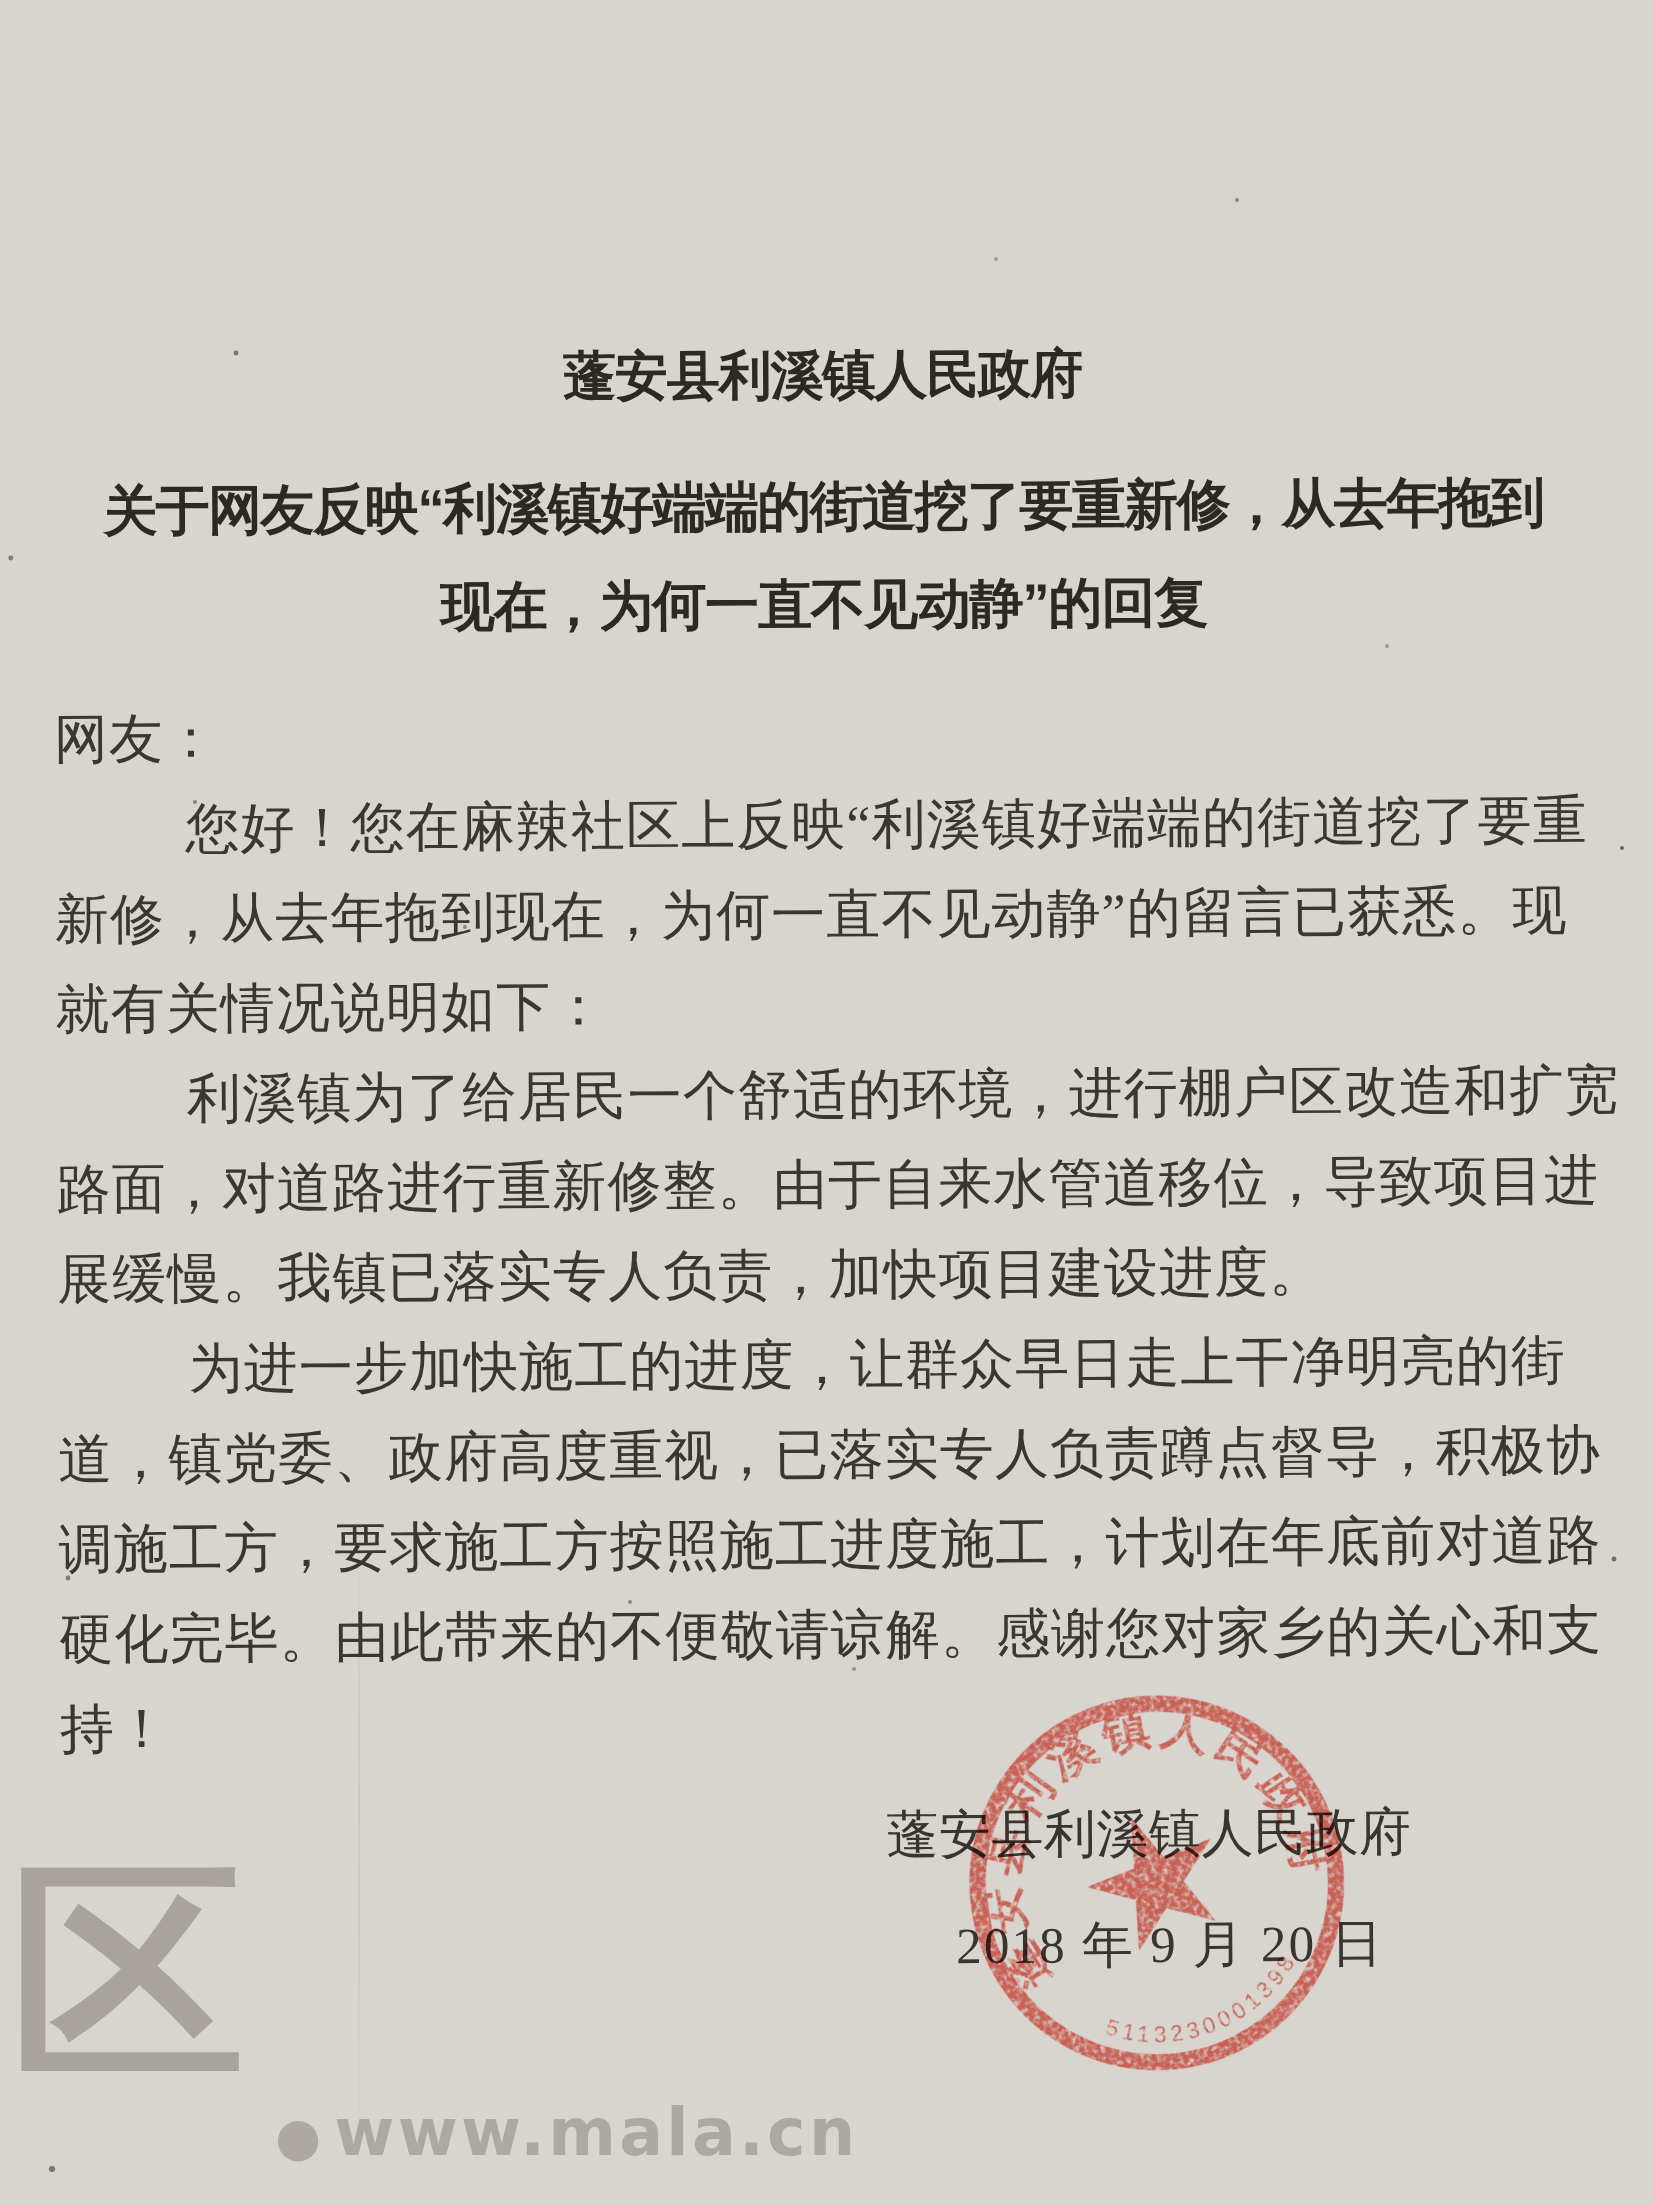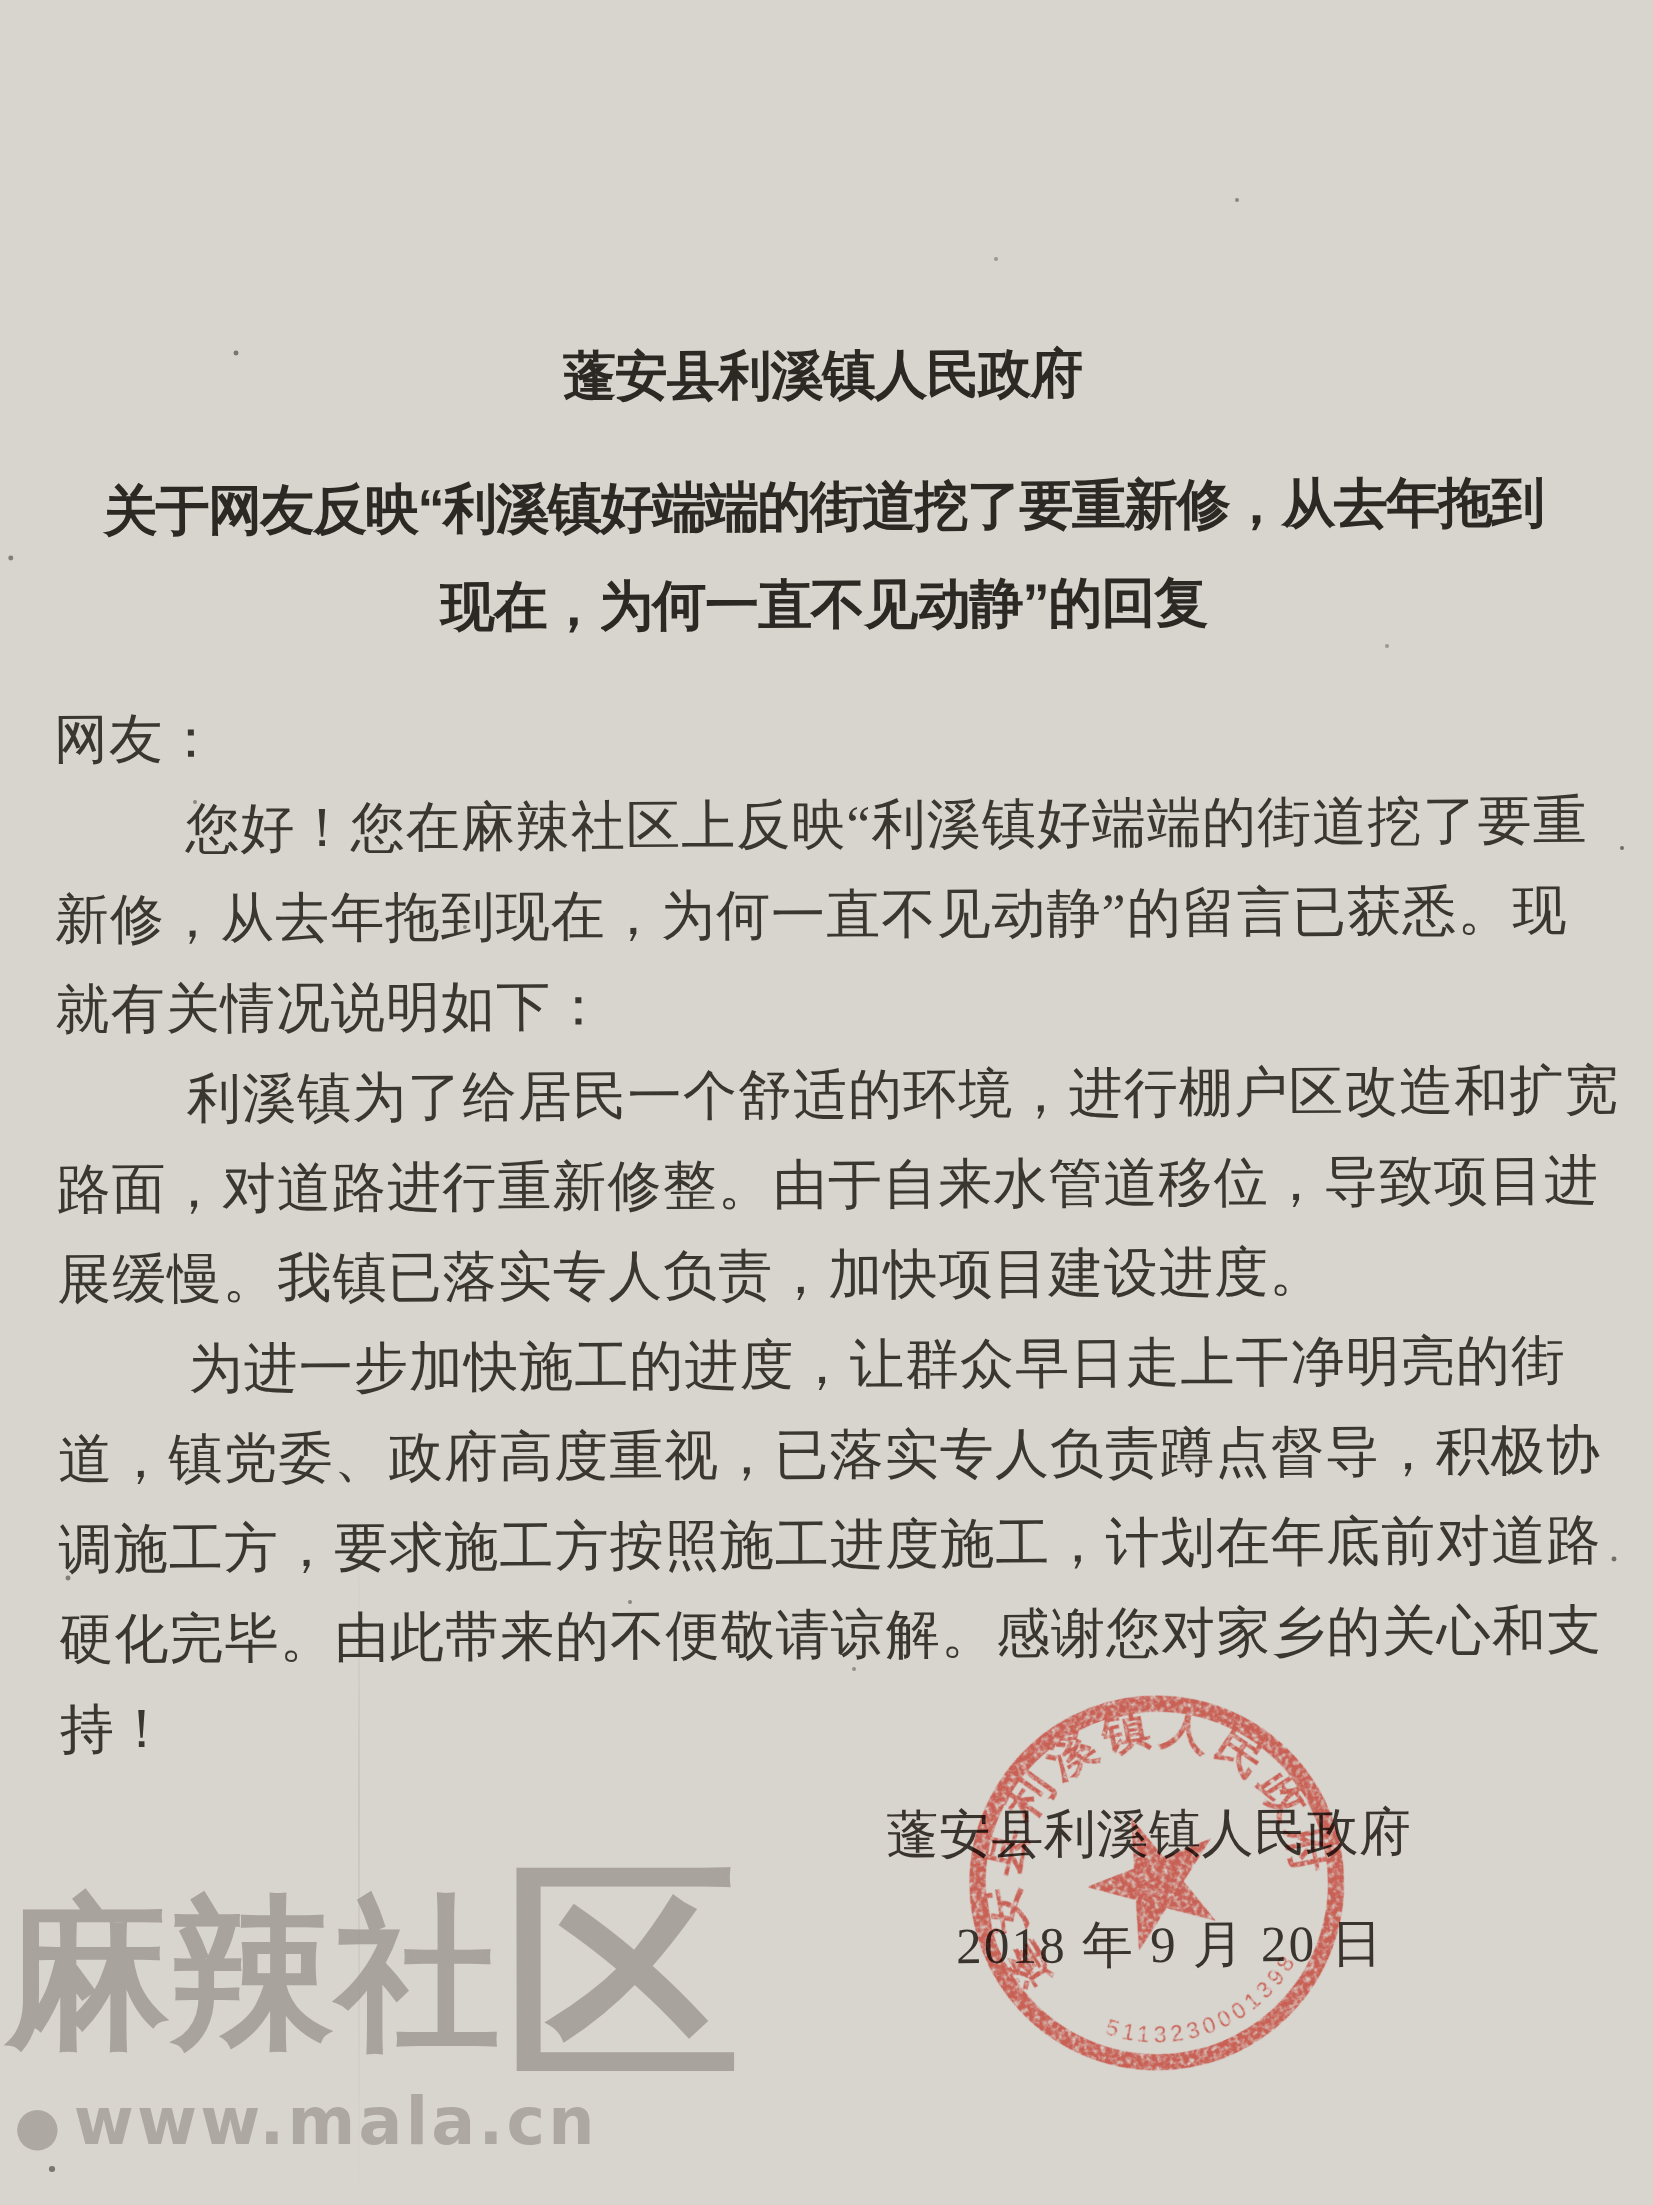--- a/index.html
+++ b/index.html
@@ -49,22 +49,23 @@
     transform:rotate(-21deg);opacity:.82;mix-blend-mode:multiply;
   }
   .watermark{
     position:absolute;left:5.5px;top:1881px;width:853px;z-index:5;
     color:rgba(150,145,138,.72);font-family:"DejaVu Sans", sans-serif;font-weight:700;
   }
   .wm-row{display:flex;align-items:center;}
   .wm-logo-main{font-size:164px;letter-spacing:1.1px;line-height:164px;}
   .wm-logo-accent{font-size:235px;line-height:186px;margin-left:4.4px;}
   .wm-url{
-    margin-top:17px;margin-left:8.8px;font-size:65px;letter-spacing:3.3px;
+    margin-top:28px;margin-left:8.8px;font-size:65px;letter-spacing:3.3px;
     color:rgba(150,145,138,.66);
+    text-align:right;
   }
   .wm-url .bullet{font-size:53px;margin-right:9.8px;}
   .crease{
     position:absolute;left:358px;top:1531px;width:1.6px;height:673px;z-index:1;
     background:linear-gradient(rgba(75,70,64,0), rgba(75,70,64,.10) 40%, rgba(75,70,64,0));
   }
   .speck,.speck2{position:absolute;left:0;top:0;width:3.8px;height:3.8px;border-radius:50%;
     background:transparent;z-index:2;}
   .speck{box-shadow:
     234px 351px 0 0.5px rgba(45,40,35,.55),
@@ -136,20 +137,19 @@
   </svg>
 
 </div>
 
 <div class="crease"></div>
 <div class="speck"></div>
 <div class="speck2"></div>
 
 <div class="watermark">
   <div class="wm-row">
-    <span class="wm-logo-main">麻辣社</span>
     <span class="wm-logo-accent">区</span>
   </div>
   <div class="wm-url">
     <span class="bullet">●</span><span>www.mala.cn</span>
   </div>
 </div>
 
 
 </body></html>

